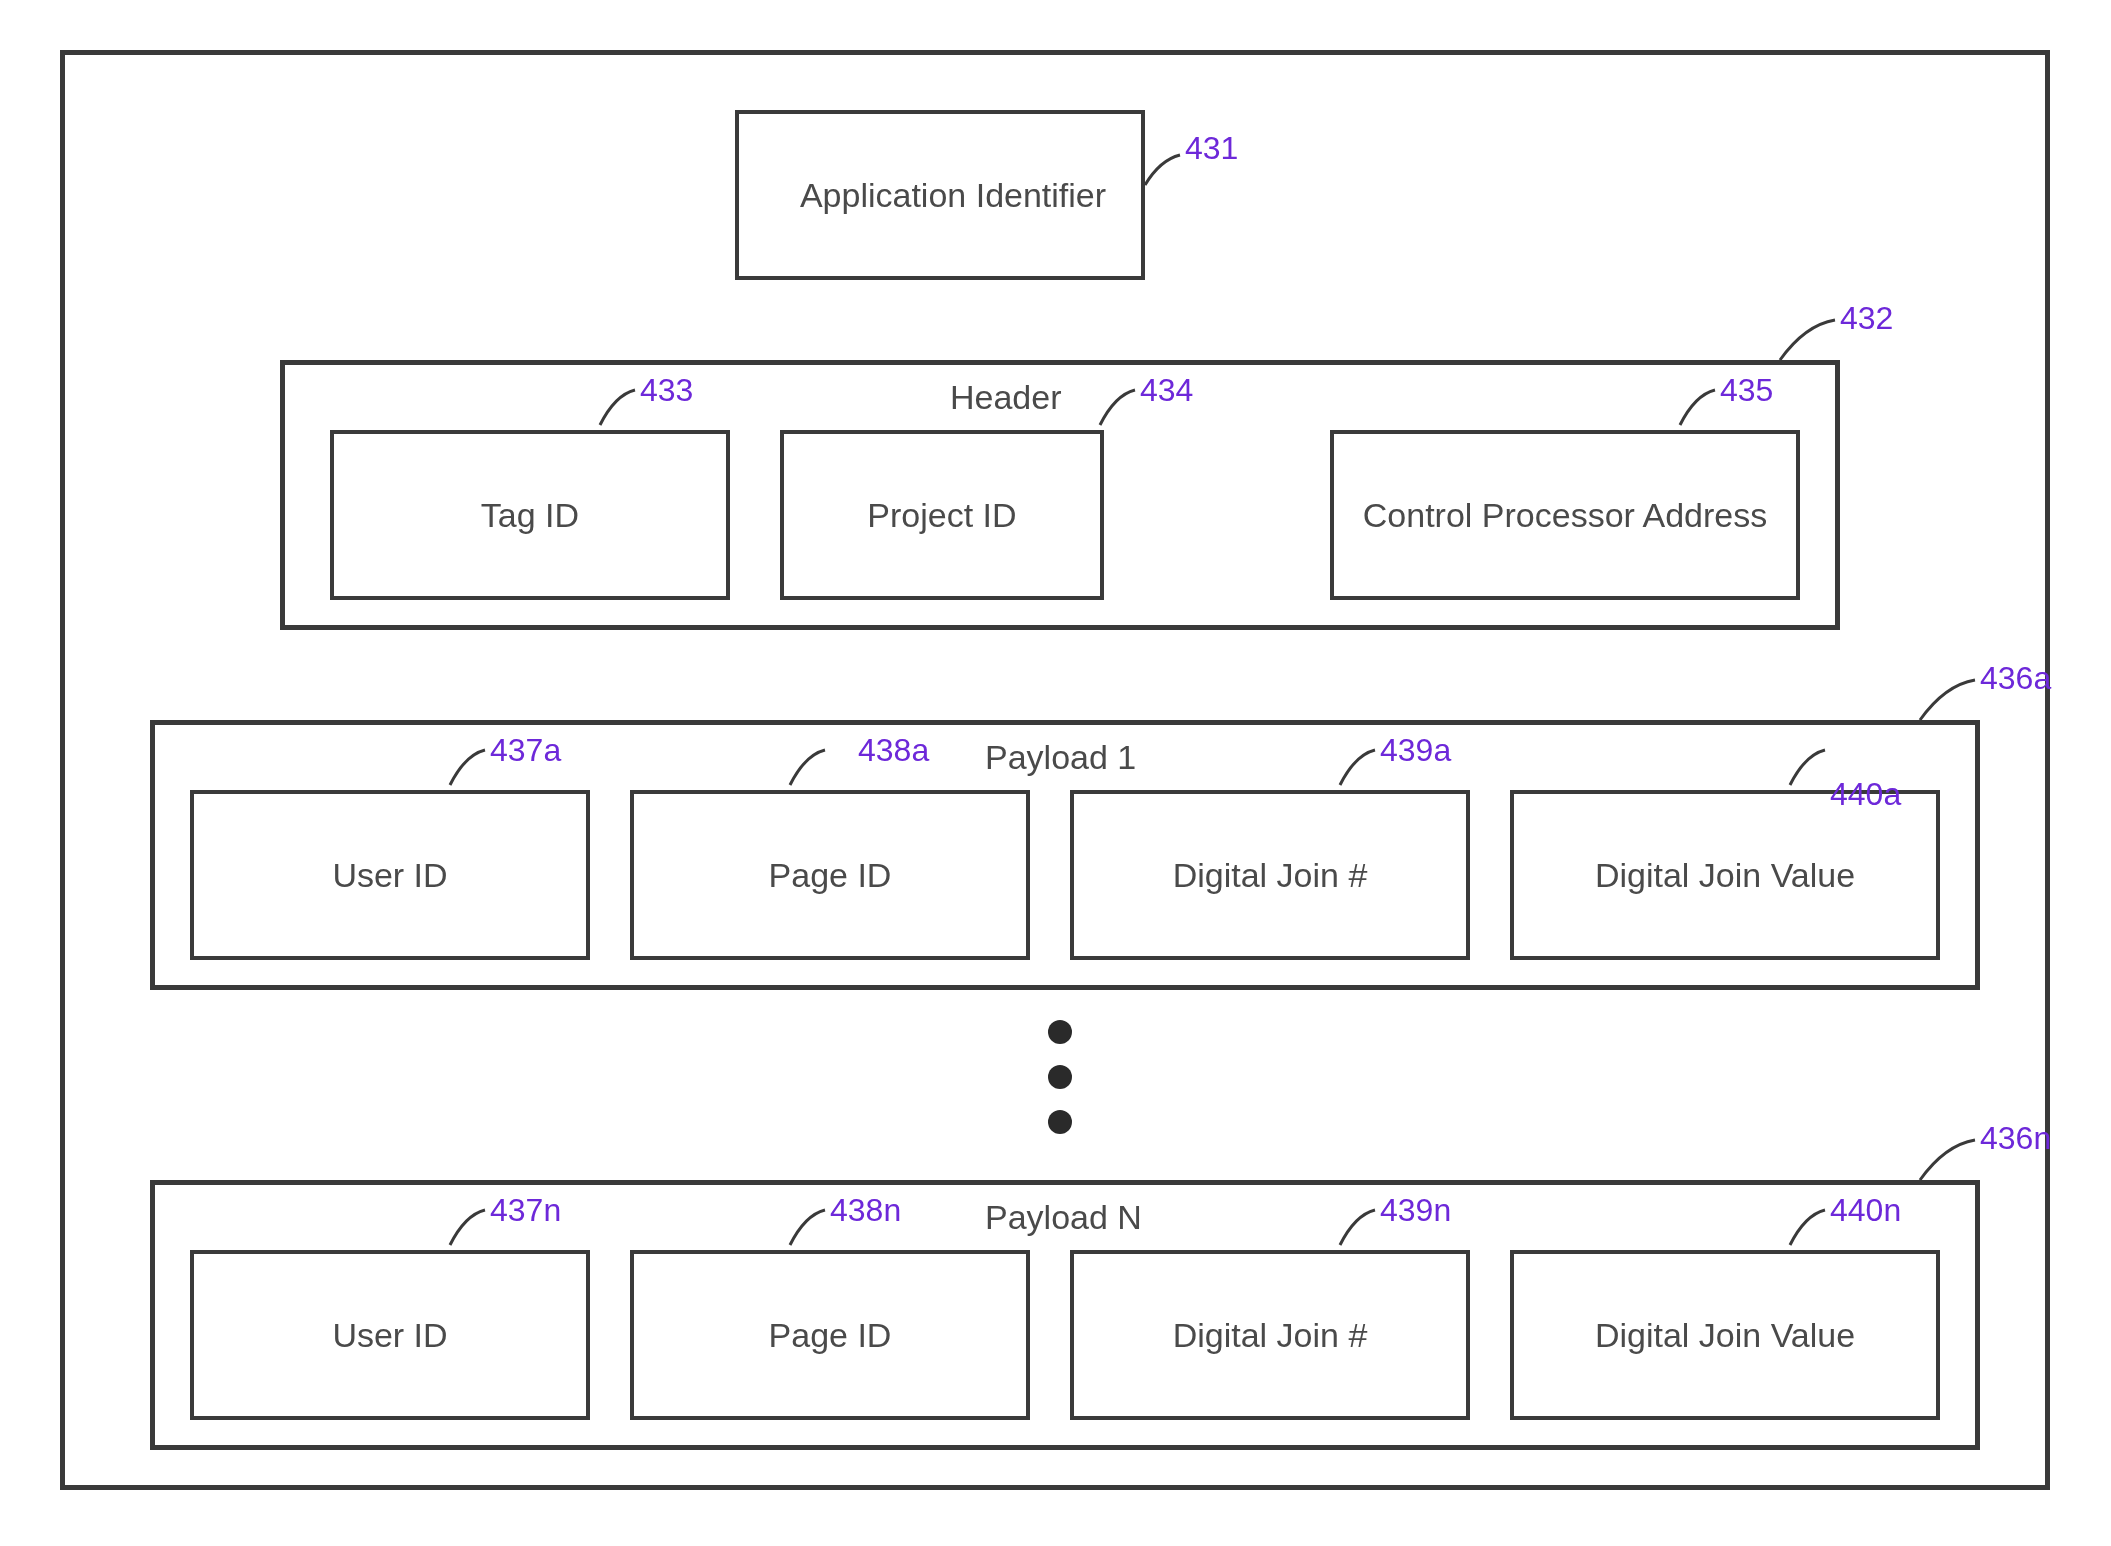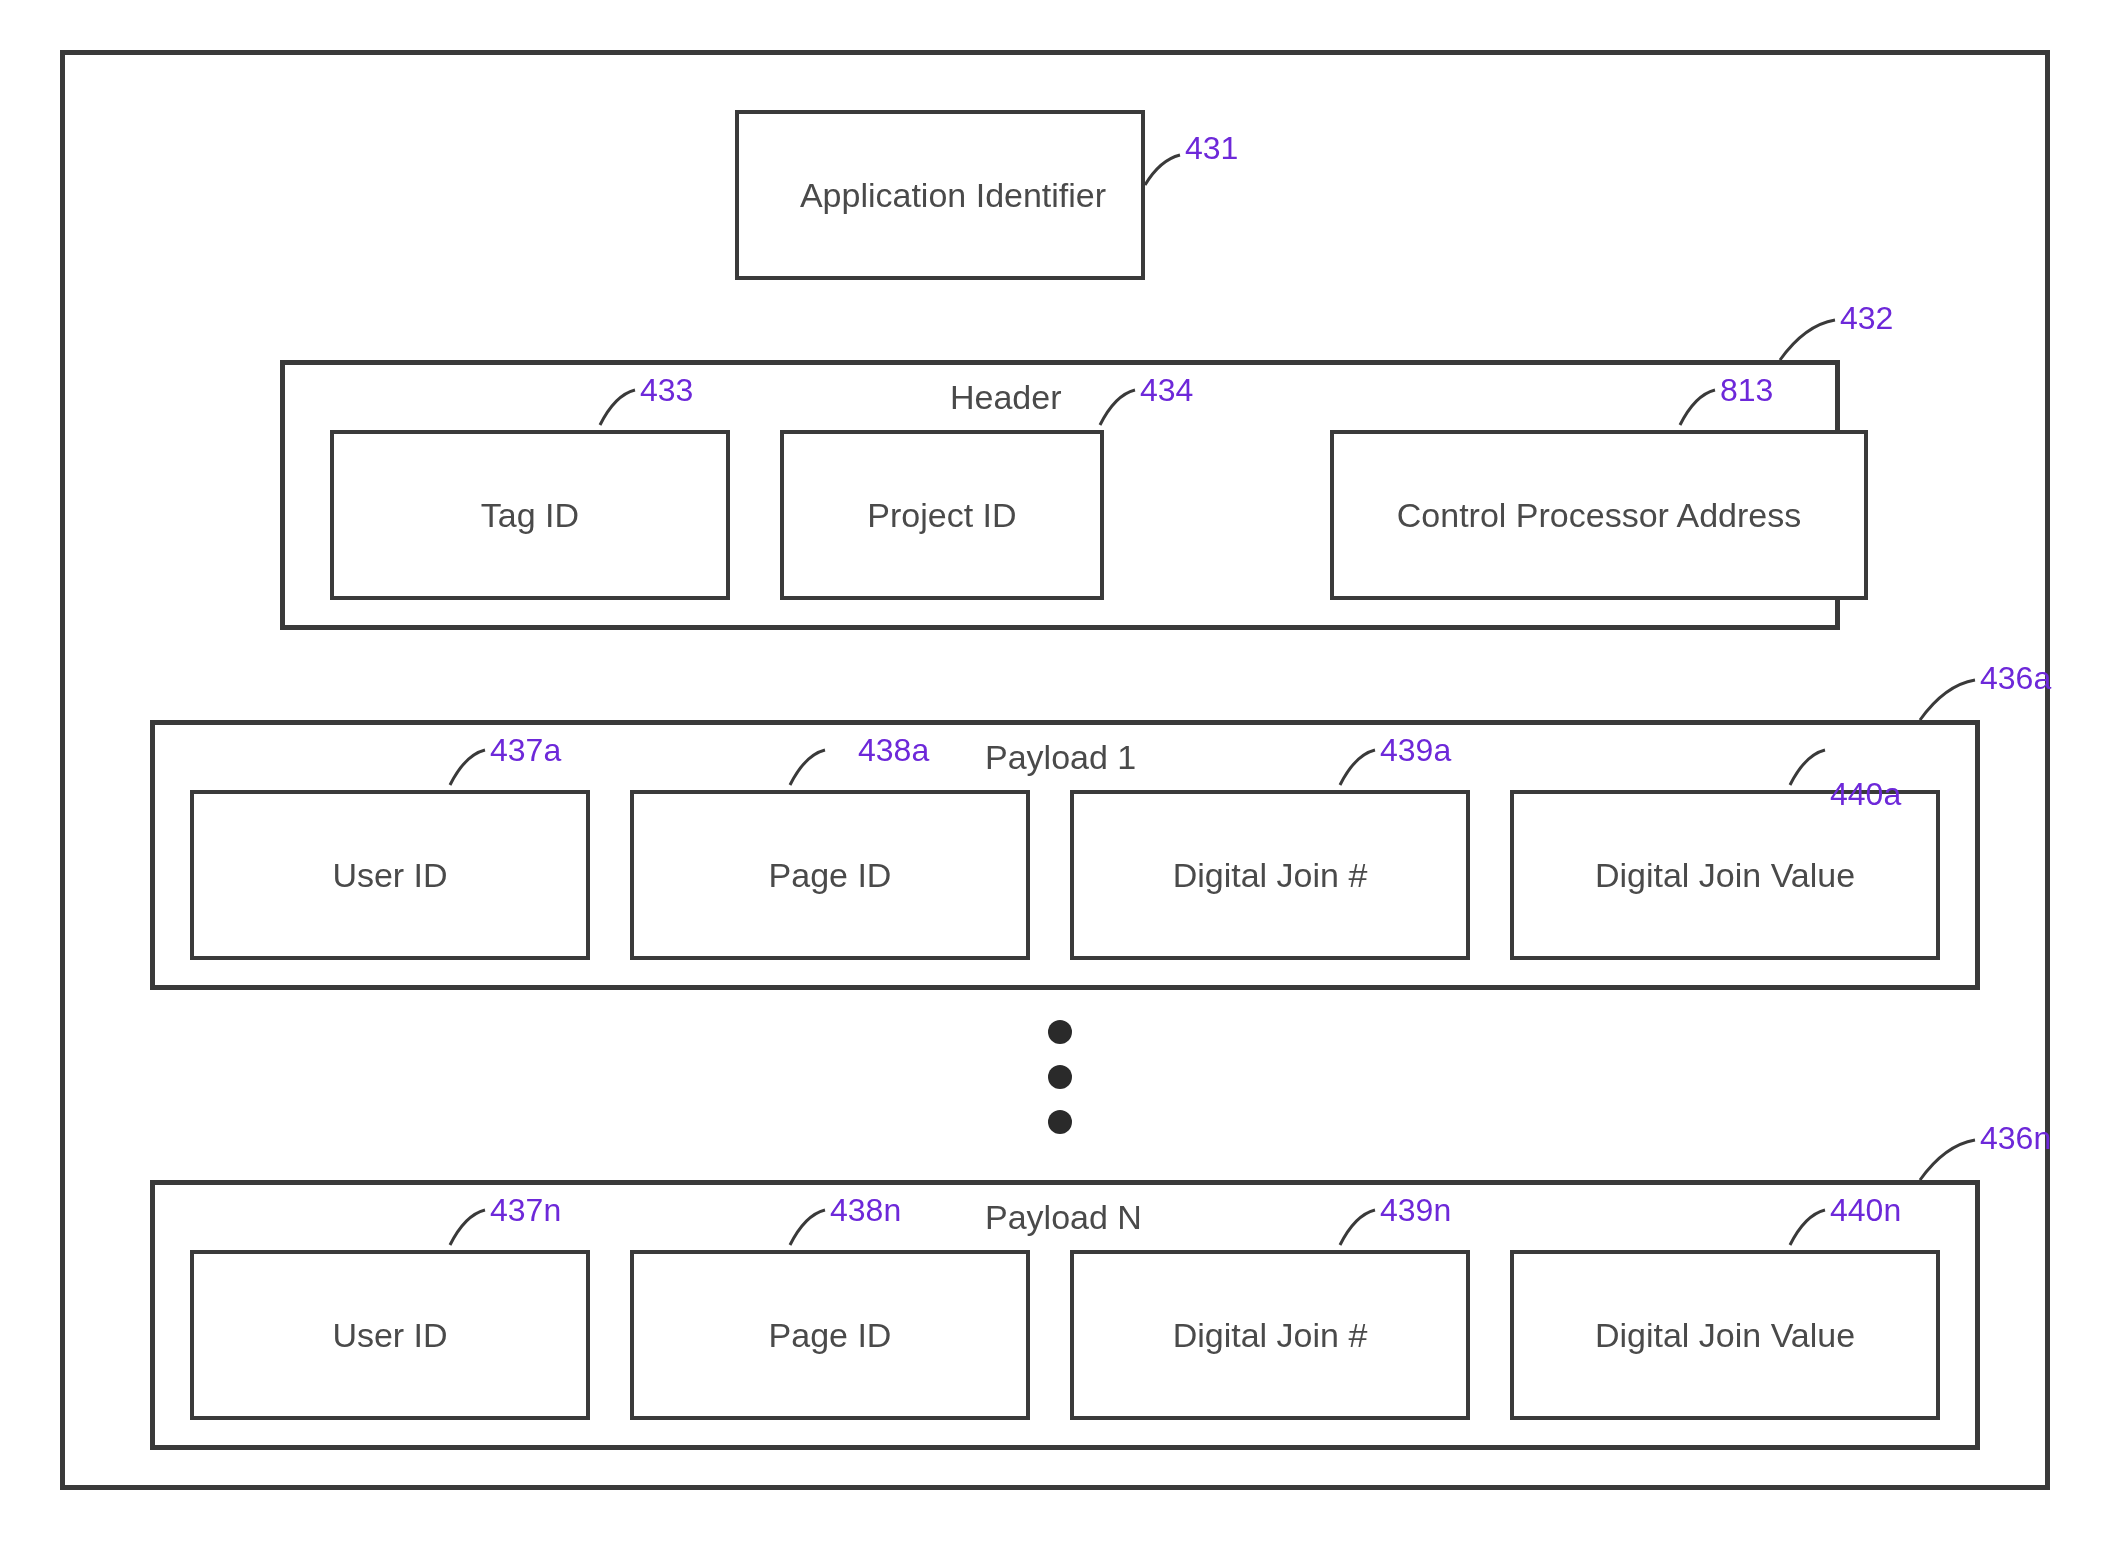--- a/index.html
+++ b/index.html
@@ -100,29 +100,29 @@
   <div class="box" style="left:780px; top:430px; width:324px; height:170px;">
     <span>Project ID</span>
   </div>
   <div class="tick" style="left:1100px; top:385px;">
     <svg width="40" height="45">
         <path d="M0 40 Q 15 10 35 5" stroke="#3a3a3a" stroke-width="3" fill="none"></path>
       </svg>
   </div>
   <div class="ref-label" style="left:1140px; top:372px;">434</div>
 
-  <div class="box" style="left:1330px; top:430px; width:538px; height:170px;">
+  <div class="box" style="left:1330px; top:430px; width:470px; height:170px;">
     <span>Control Processor Address</span>
   </div>
   <div class="tick" style="left:1680px; top:385px;">
     <svg width="40" height="45">
         <path d="M0 40 Q 15 10 35 5" stroke="#3a3a3a" stroke-width="3" fill="none"></path>
       </svg>
   </div>
-  <div class="ref-label" style="left:1720px; top:372px;">813</div>
+  <div class="ref-label" style="left:1720px; top:372px;">435</div>
 
   <div class="box thick" style="left:150px; top:720px; width:1830px; height:270px;"></div>
   <div class="section-title" style="left:985px; top:738px;">Payload 1</div>
   <div class="tick" style="left:1920px; top:675px;">
     <svg width="60" height="50">
         <path d="M0 45 Q 25 10 55 5" stroke="#3a3a3a" stroke-width="3" fill="none"></path>
       </svg>
   </div>
   <div class="ref-label" style="left:1980px; top:660px;">436a</div>
 

